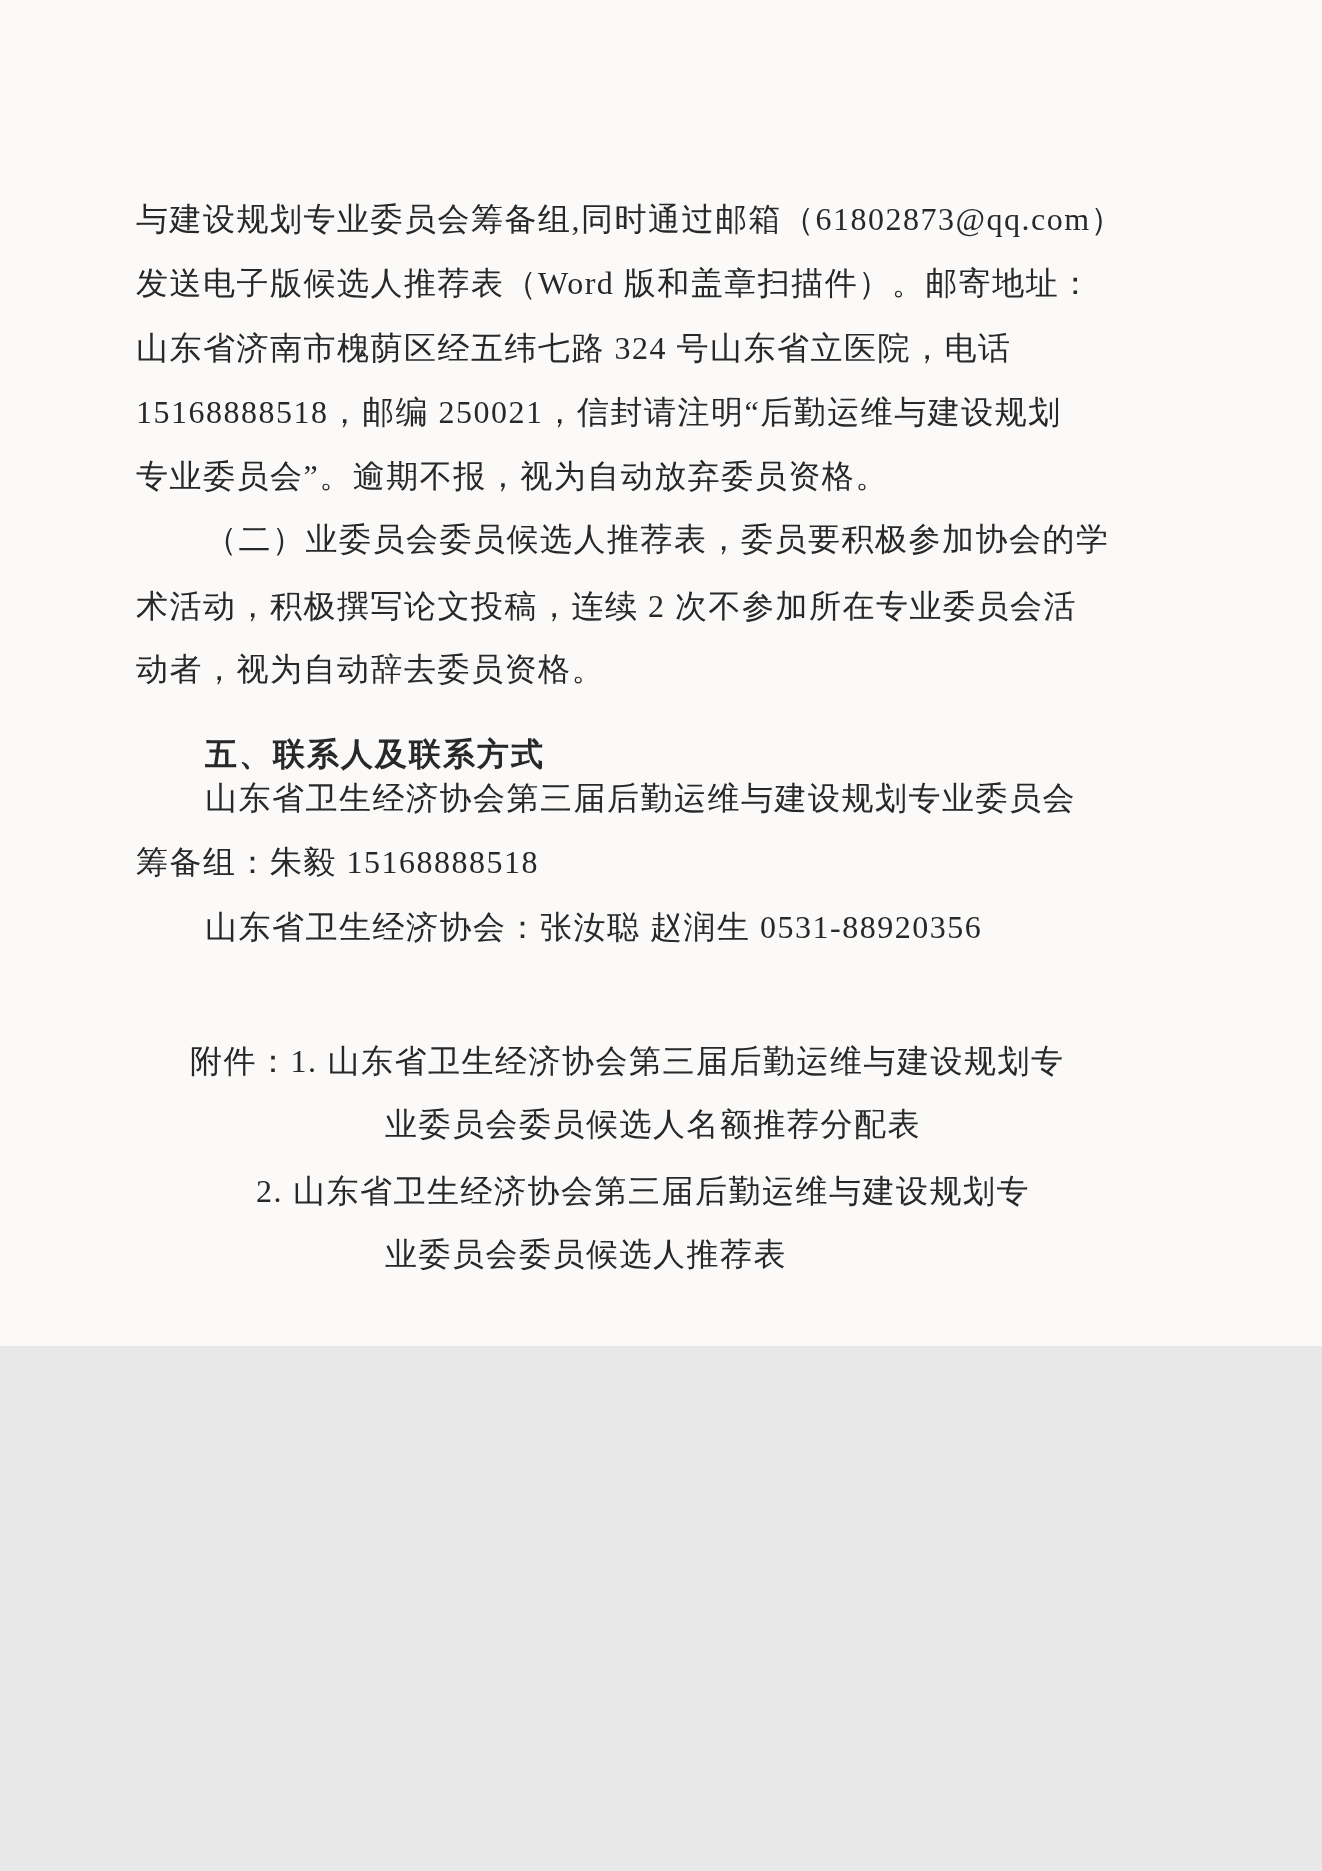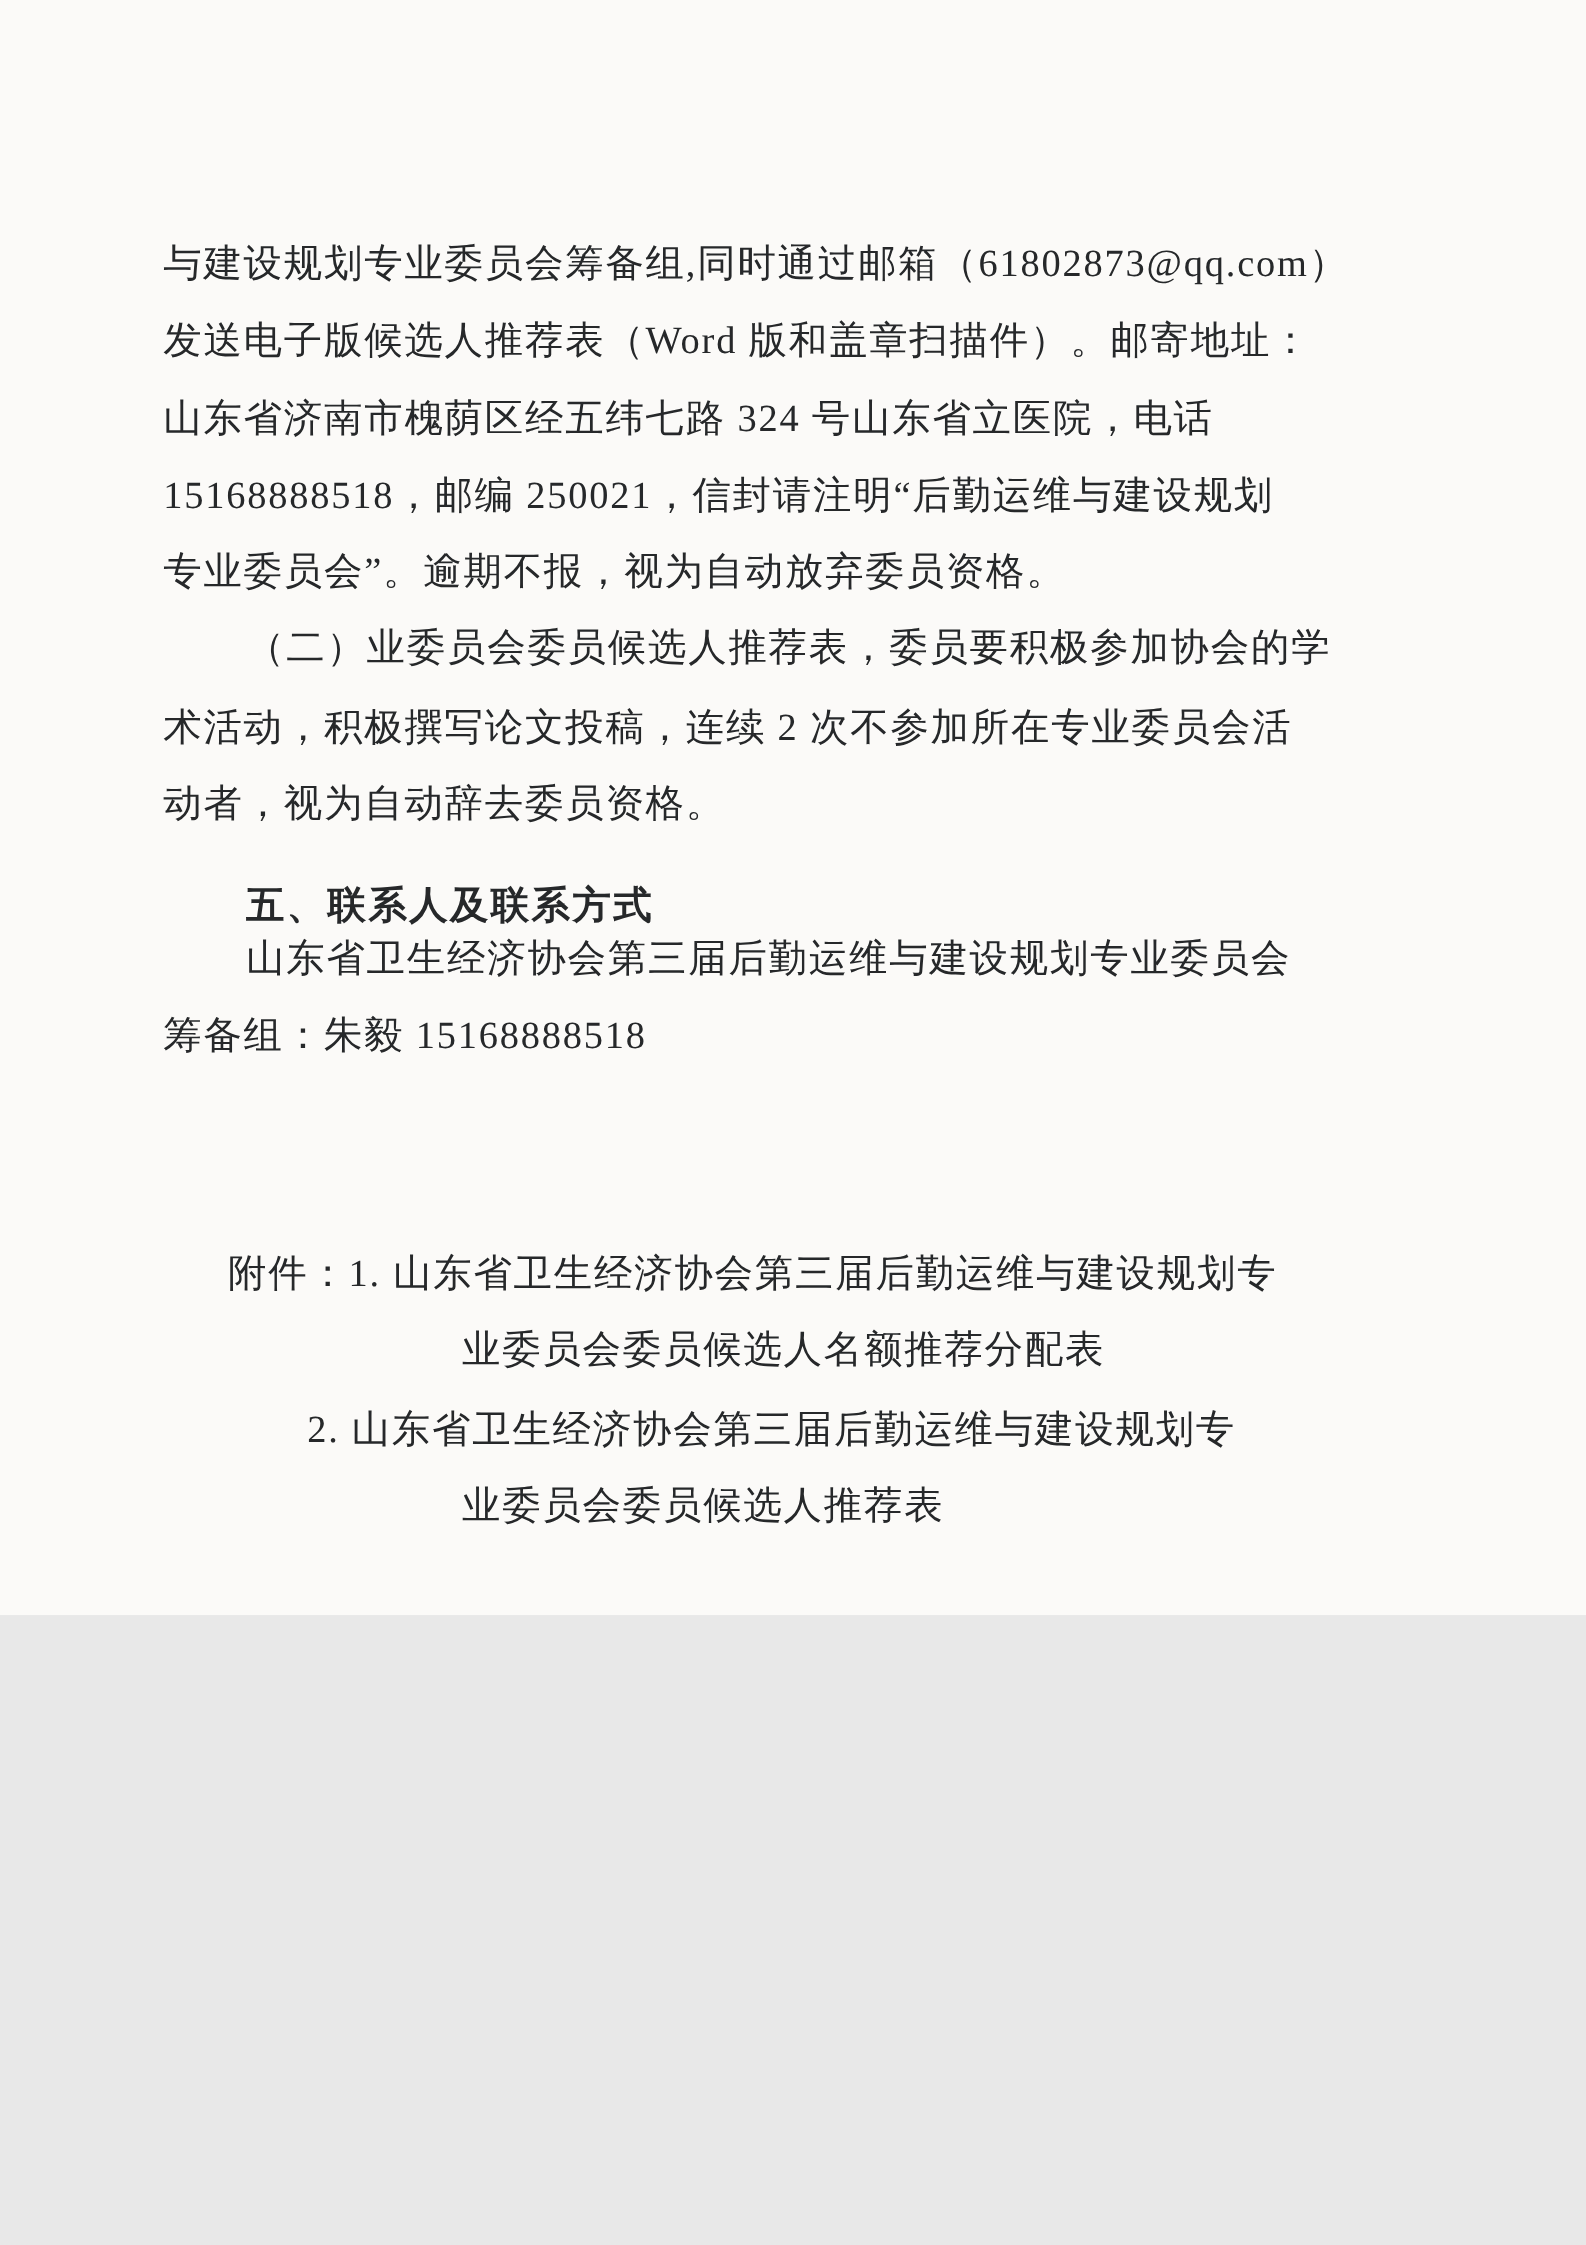--- a/index.html
+++ b/index.html
@@ -57,20 +57,21 @@
   <div class="line" style="left:136px;top:267px">发送电子版候选人推荐表（Word 版和盖章扫描件）。邮寄地址：</div>
   <div class="line" style="left:136px;top:332px">山东省济南市槐荫区经五纬七路 324 号山东省立医院，电话</div>
   <div class="line" style="left:136px;top:396px">15168888518，邮编 250021，信封请注明“后勤运维与建设规划</div>
   <div class="line" style="left:136px;top:460px">专业委员会”。逾期不报，视为自动放弃委员资格。</div>
   <div class="line" style="left:205px;top:523px">（二）业委员会委员候选人推荐表，委员要积极参加协会的学</div>
   <div class="line" style="left:136px;top:590px">术活动，积极撰写论文投稿，连续 2 次不参加所在专业委员会活</div>
   <div class="line" style="left:136px;top:653px">动者，视为自动辞去委员资格。</div>
   <div class="line bold-heading" style="left:205px;top:718px">五、联系人及联系方式</div>
   <div class="line" style="left:205px;top:782px">山东省卫生经济协会第三届后勤运维与建设规划专业委员会</div>
   <div class="line" style="left:136px;top:846px">筹备组：朱毅 15168888518</div>
+  <div class="line" style="left:205px;top:911px">山东省卫生经济协会：张汝聪 赵润生 0531-88920356</div>
 
   <div class="line" style="left:190px;top:1045px">
     <span>附件：</span><span class="att-no">1.</span><span>山东省卫生经济协会第三届后勤运维与建设规划专</span>
   </div>
   <div class="line" style="left:385px;top:1108px">业委员会委员候选人名额推荐分配表</div>
   <div class="line" style="left:256px;top:1175px">
     <span class="att-no">2.</span><span>山东省卫生经济协会第三届后勤运维与建设规划专</span>
   </div>
   <div class="line" style="left:385px;top:1238px">业委员会委员候选人推荐表</div>
 

